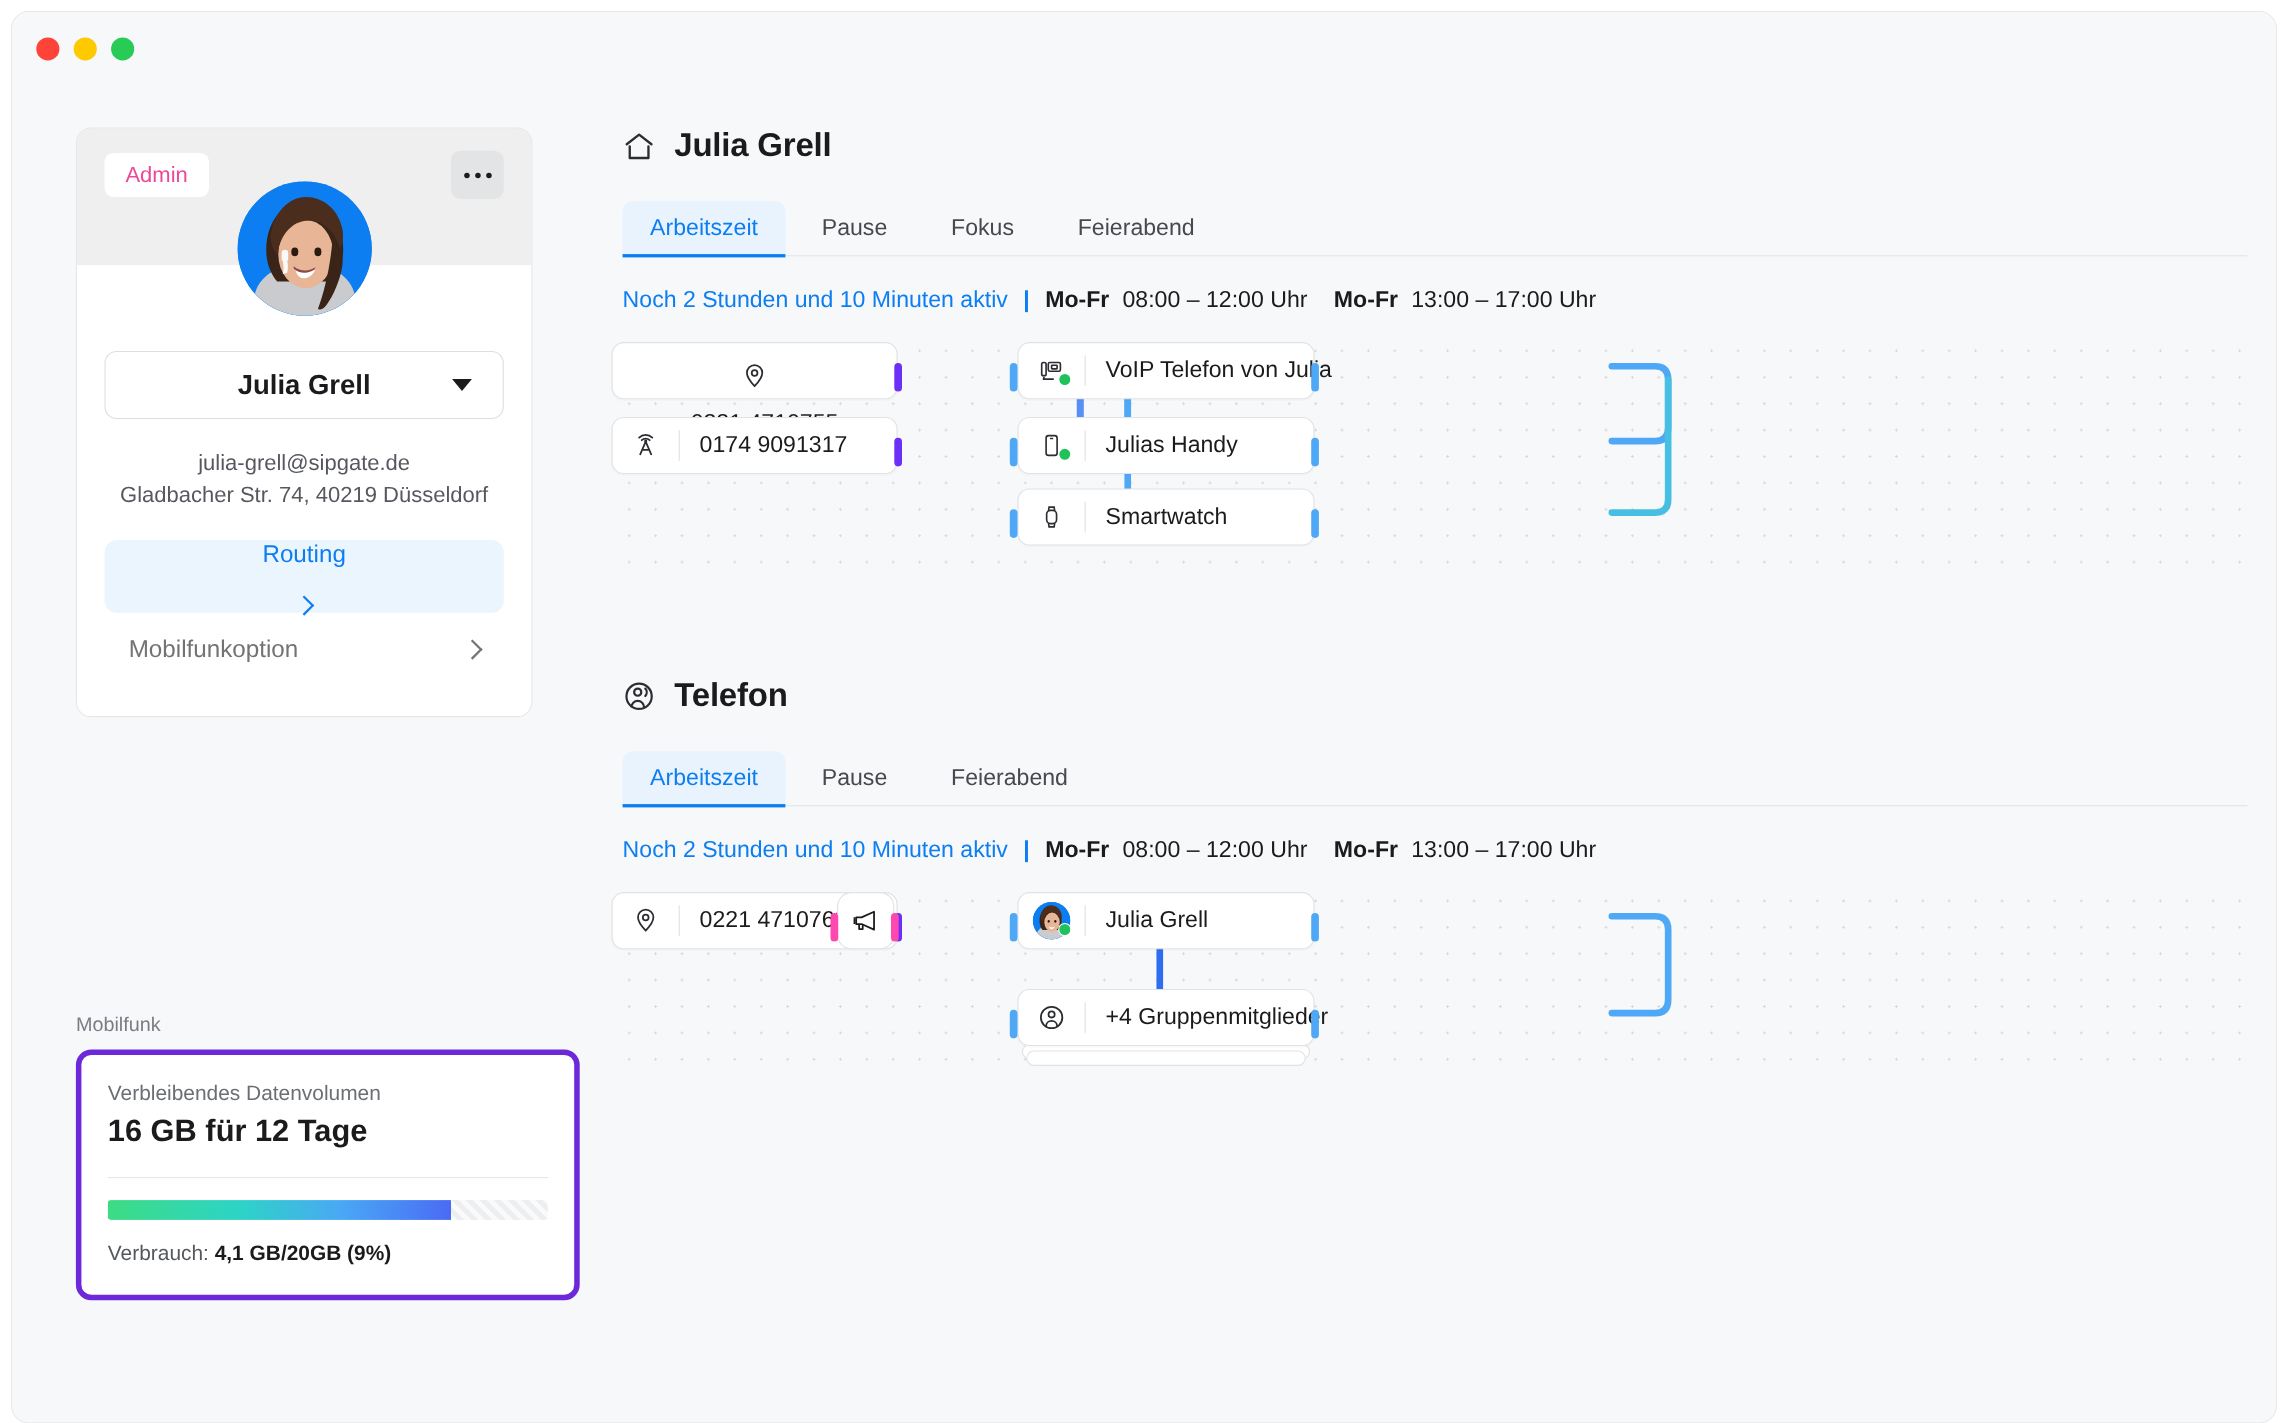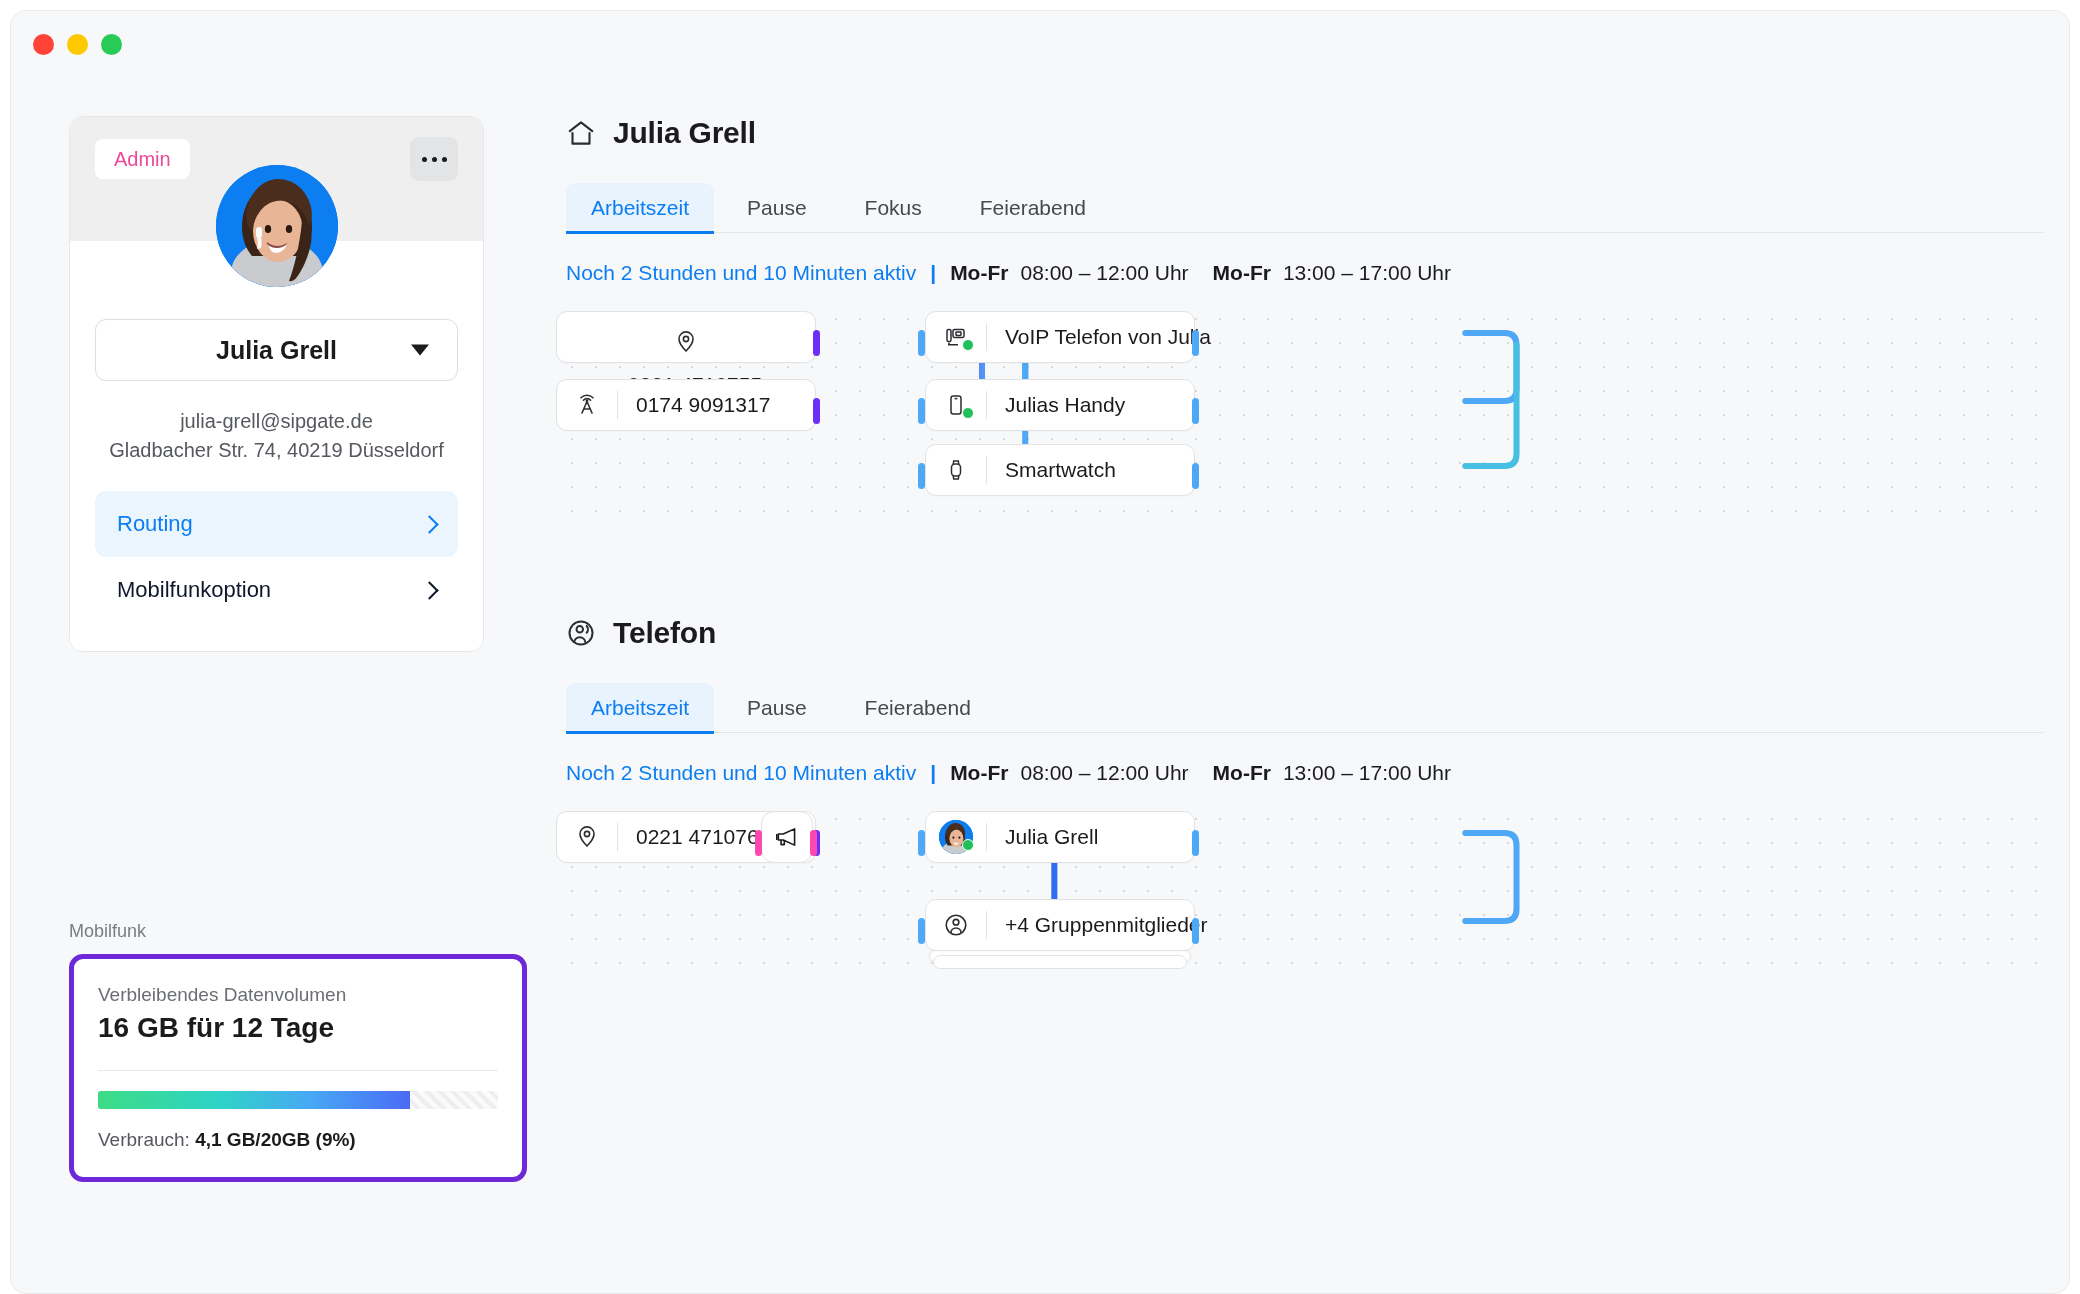--- a/index.html
+++ b/index.html
@@ -113,23 +113,23 @@
   .contact-line {
     font-size: 20px; color: #55585E; line-height: 1.45;
   }
   .nav-list { margin-top: 26px; }
   .nav-item {
     height: 66px;
     border-radius: 11px;
     display: flex; align-items: center; justify-content: space-between;
     padding: 0 22px;
     font-size: 22px;
-    color: #0f172a;
-  }
-  .nav-item.active { background: #EBF5FE; color: #0C7EF2; }
+    color: #737373;
+  }
+  .nav-item.active { background: #EBF5FE; color: #0C7EF2; flex-direction: column; }
   .chev { width: 13px; height: 13px; border-right: 2.6px solid currentColor; border-top: 2.6px solid currentColor; transform: rotate(45deg); }
 
   
   .mobilfunk {
     position: absolute;
     left: 58px; top: 910px;
     width: 458px;
   }
   .mobilfunk-label { font-size: 18px; color: #7A7D83; margin-bottom: 12px; }
   .mobilfunk-card {

